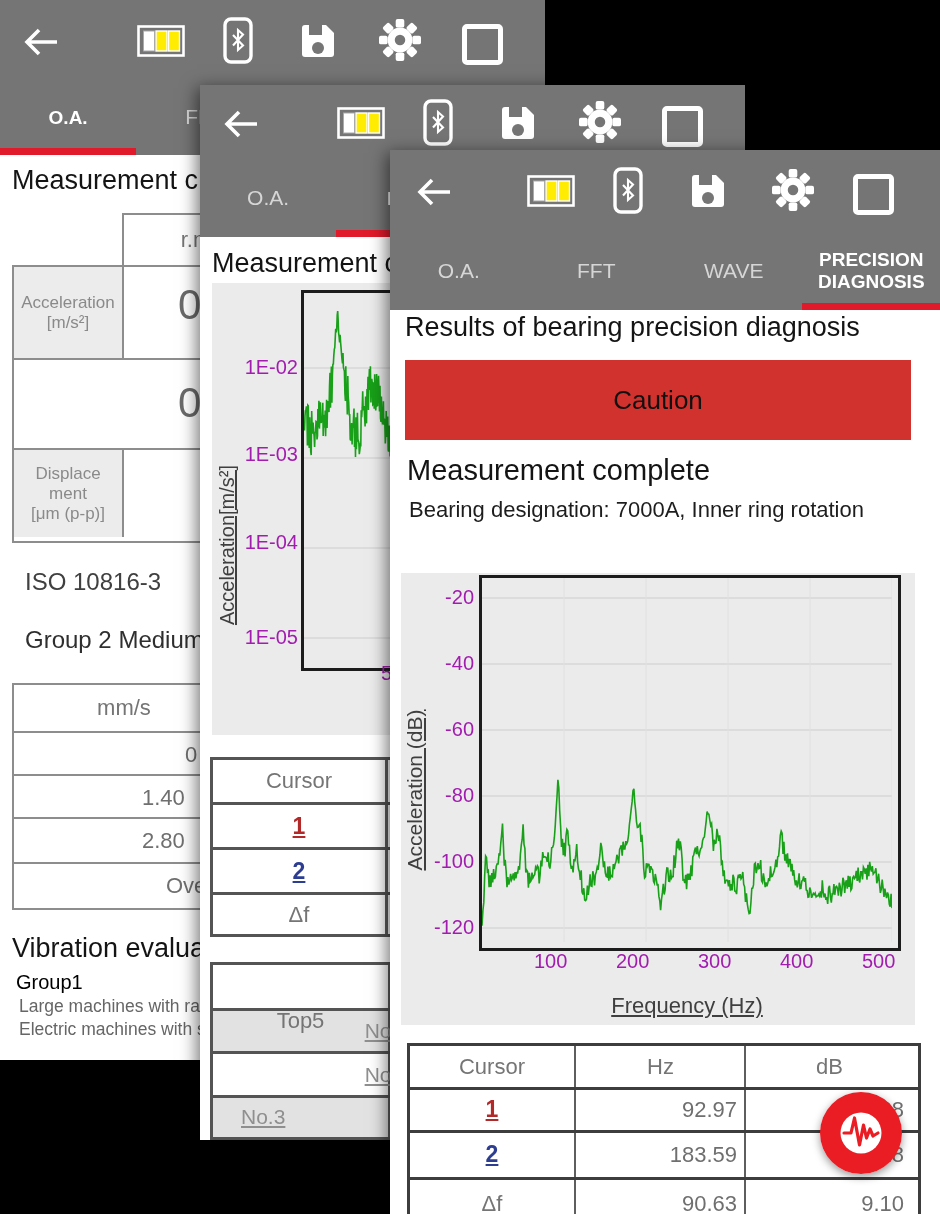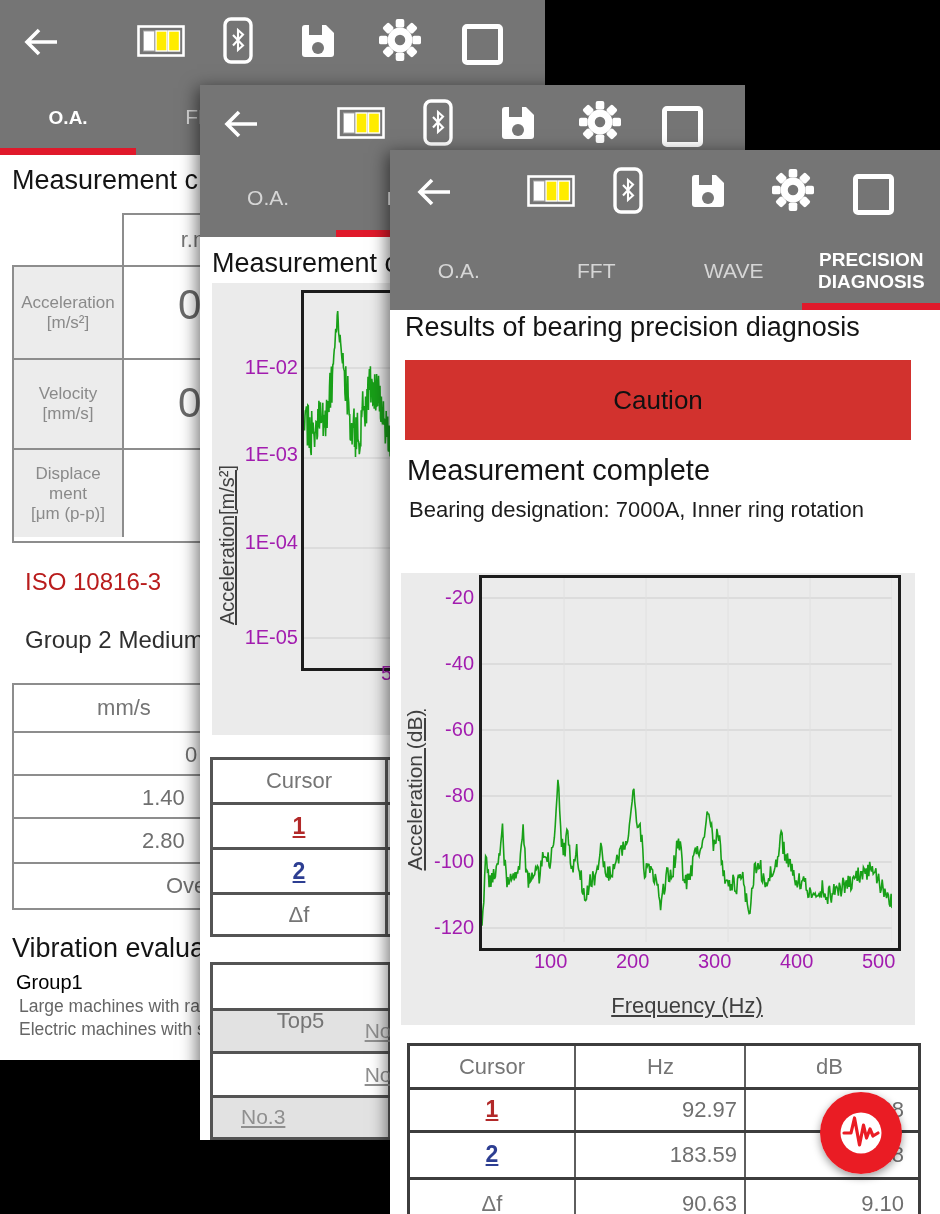--- a/index.html
+++ b/index.html
@@ -108,36 +108,32 @@
 
   <div class="abs title" style="left:12px;top:165px;">Measurement c</div>
 
   <div class="abs w1border" style="left:122px;top:213px;width:150px;height:50px;background:#fff;color:#757575;font-size:22px;text-align:center;line-height:50px;">r.m.</div>
 
   <div class="abs" style="left:12px;top:265px;width:360px;height:274px;border:2px solid #8d8d8d;">
     <div class="abs label-cell" style="left:0;top:0;width:108px;height:91px;border-right:2px solid #8d8d8d;display:flex;flex-direction:column;justify-content:center;">
       <span>Acceleration</span>
       <span>[m/s²]</span>
     </div>
-    <div class="abs label-cell" style="left:0;top:93px;width:108px;height:88px;border-right:2px solid #8d8d8d;display:flex;flex-direction:column;justify-content:center;">
-      <span>Velocity</span>
-      <span>[mm/s]</span>
-    </div>
     <div class="abs label-cell" style="left:0;top:183px;width:108px;height:87px;border-right:2px solid #8d8d8d;display:flex;flex-direction:column;justify-content:center;">
       <span>Displace</span>
       <span>ment</span>
       <span>[μm (p-p)]</span>
     </div>
     <div class="hline" style="top:91px;height:2px;background:#8d8d8d;"></div>
     <div class="hline" style="top:181px;height:2px;background:#8d8d8d;"></div>
     <div class="abs" style="left:164px;top:14px;font-size:42px;color:#6a6a6a;">0</div>
     <div class="abs" style="left:164px;top:112px;font-size:42px;color:#6a6a6a;">0</div>
   </div>
 
-  <div class="abs" style="left:25px;top:568px;font-size:24px;color:#b91c1c;">ISO 10816-3</div>
+  <div class="abs" style="left:25px;top:568px;font-size:24px;color:#404040;">ISO 10816-3</div>
   <div class="abs" style="left:25px;top:626px;font-size:24px;color:#2f2f2f;white-space:nowrap;">Group 2 Medium-</div>
 
   <div class="abs" style="left:12px;top:683px;width:330px;height:223px;border:2px solid #8d8d8d;">
     <div class="abs cellt" style="left:0;top:0;width:220px;height:46px;line-height:46px;">mm/s</div>
     <div class="hline" style="top:46px;height:2px;background:#8d8d8d;"></div>
     <div class="hline" style="top:89px;height:2px;background:#8d8d8d;"></div>
     <div class="hline" style="top:132px;height:2px;background:#8d8d8d;"></div>
     <div class="hline" style="top:177px;height:2px;background:#8d8d8d;"></div>
     <div class="num" style="left:171px;top:57px;">0</div>
     <div class="num" style="left:128px;top:100px;">1.40</div>

